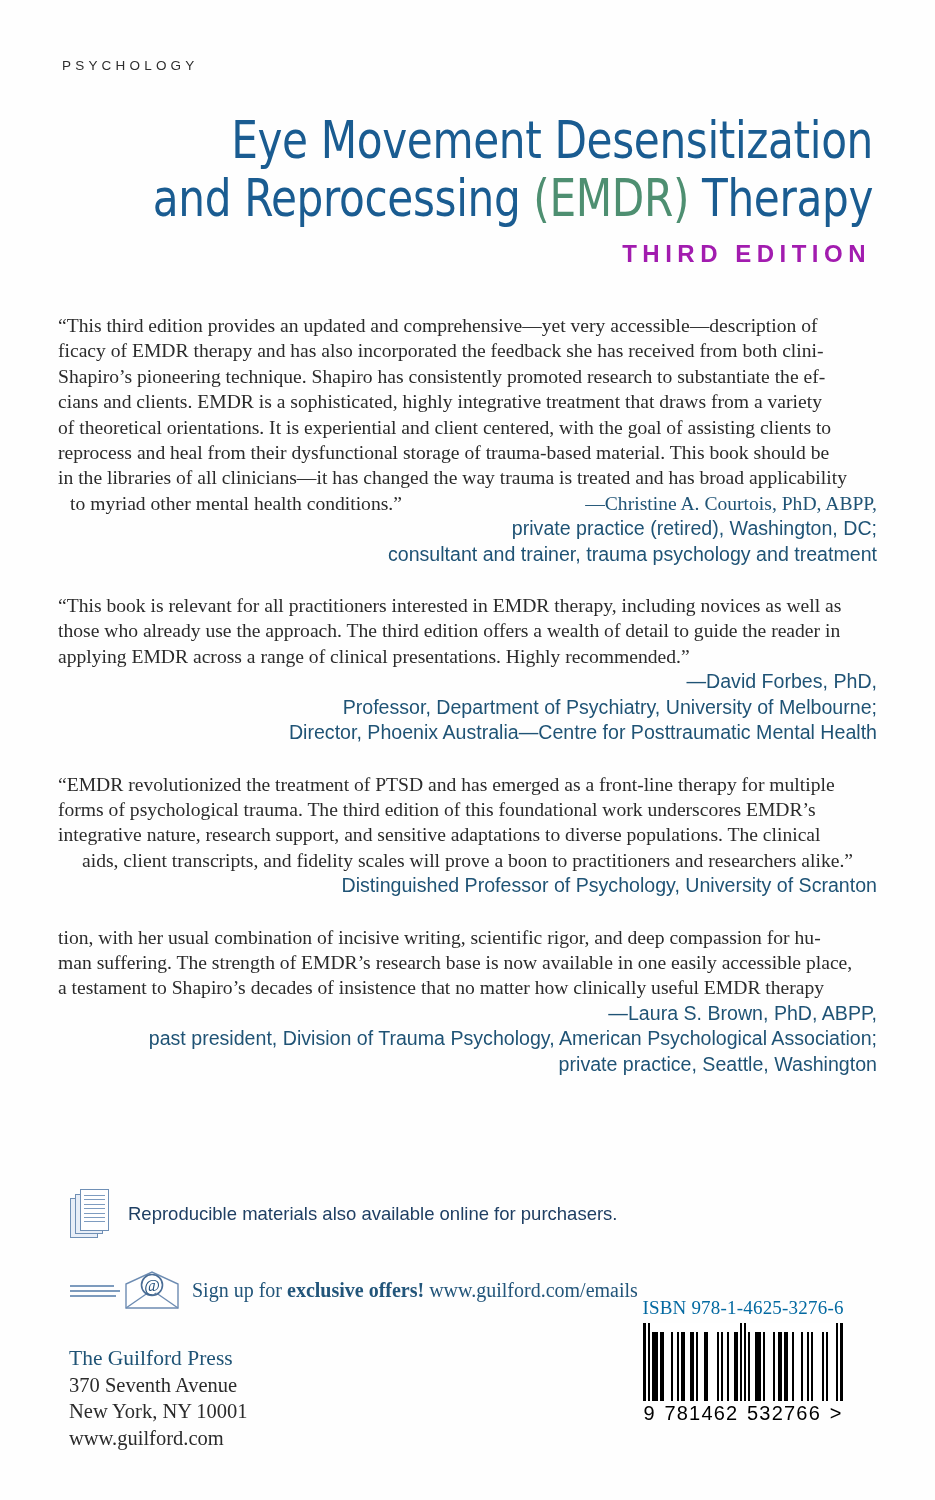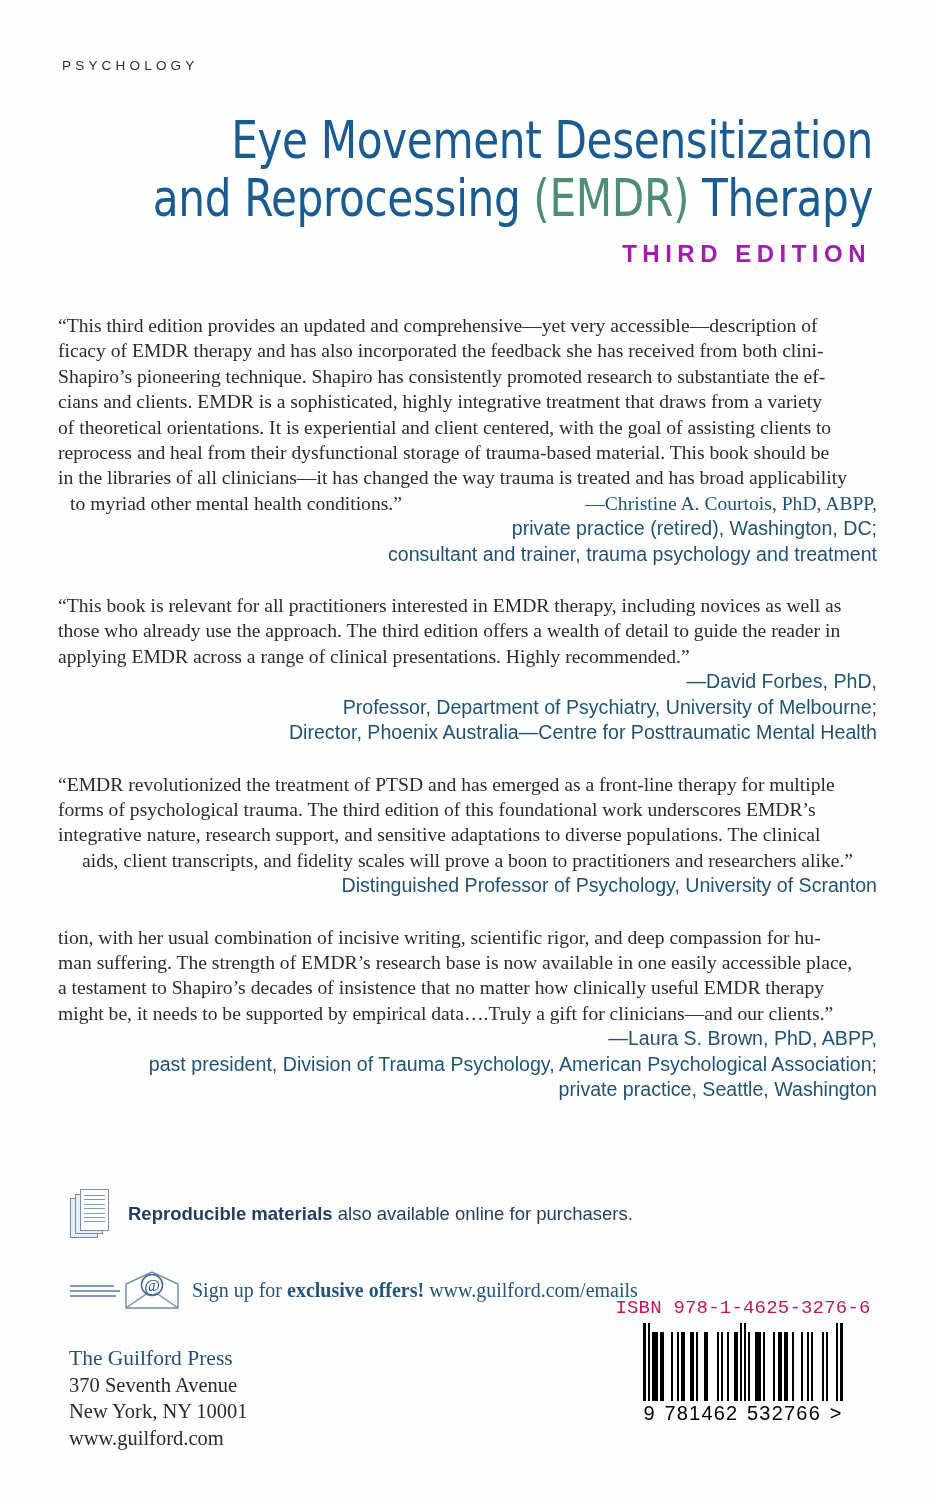--- a/index.html
+++ b/index.html
@@ -147,21 +147,21 @@
     margin-bottom: 3.4px;
   }
 
   .repro-text {
     margin-left: 14px;
     font-family: "Liberation Sans", sans-serif;
     font-size: 18.5px;
     color: #1f3f63;
     white-space: nowrap;
   }
-  .repro-text b { font-weight: 700; }
+  .repro-text b { font-weight: 400; }
 
   .email-row { display: flex; align-items: center; }
   .speed-lines {
     width: 52px; height: 24px;
     position: relative;
     flex: 0 0 52px;
   }
   .speed-lines i {
     position: absolute;
     height: 1.6px;
@@ -204,23 +204,23 @@
 
   
   .isbn-area {
     position: absolute;
     right: 58px;
     top: 1297px;
     text-align: center;
     width: 268px;
   }
   .isbn-text {
-    font-family: Liberation Mono, monospace;
+    font-family: Liberation Serif, serif;
     font-size: 19px;
-    color: #be185d;
+    color: #0369a1;
     letter-spacing: 0.2px;
     margin-bottom: 4px;
   }
   .barcode-wrap {
     display: inline-block;
     position: relative;
   }
   .barcode {
     display: flex;
     align-items: flex-end;
@@ -303,21 +303,20 @@
       <div class="attribution">
         <div>Distinguished Professor of Psychology, University of Scranton</div>
       </div>
     </div>
 
     <div class="quote-block">
       <div class="quote-text">
         <div>tion, with her usual combination of incisive writing, scientific rigor, and deep compassion for hu-</div>
         <div>man suffering. The strength of EMDR’s research base is now available in one easily accessible place,</div>
         <div>a testament to Shapiro’s decades of insistence that no matter how clinically useful EMDR therapy</div>
-        <div style="text-align:left">might be, it needs to be supported by empirical data….Truly a gift for clinicians—and our clients.”</div>
       </div>
       <div class="attribution">
         <div>—Laura S. Brown, PhD, ABPP,</div>
         <div>past president, Division of Trauma Psychology, American Psychological Association;</div>
         <div>private practice, Seattle, Washington</div>
       </div>
     </div>
 
   </div>
 

